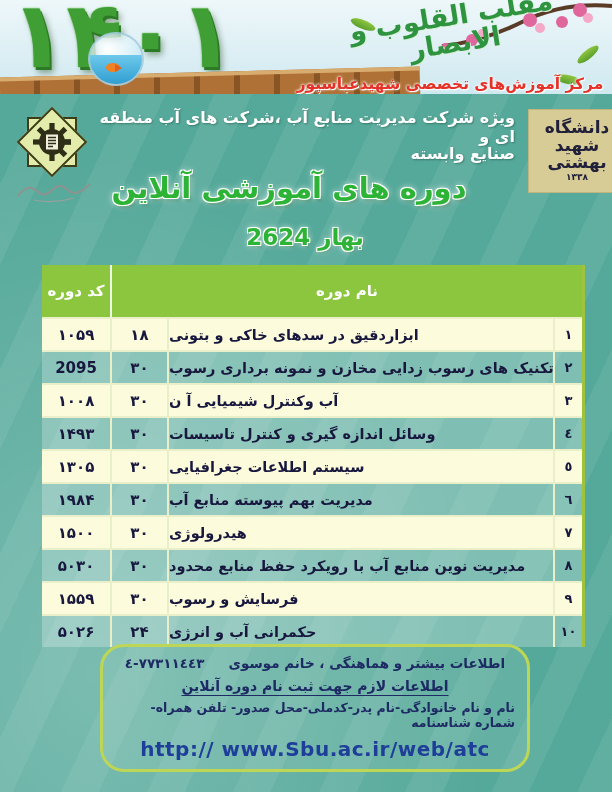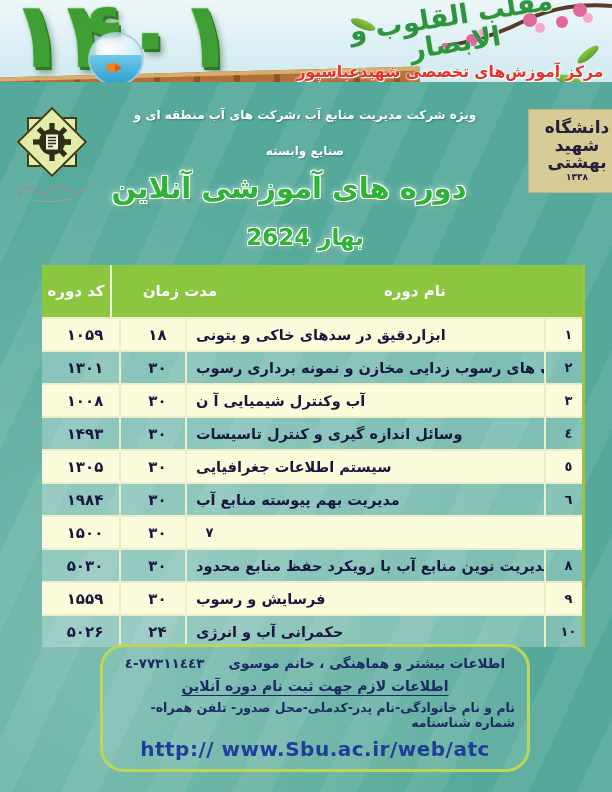--- a/index.html
+++ b/index.html
@@ -3,21 +3,21 @@
 <meta charset="utf-8">
 <style>
   html,body{margin:0;padding:0;background:#777;}
   *{box-sizing:border-box;font-family:"DejaVu Sans",sans-serif;}
   .page{position:relative;width:612px;height:792px;margin:0 auto;overflow:hidden;
     background:
       repeating-linear-gradient(115deg, rgba(255,255,255,0.07) 0 34px, rgba(255,255,255,0) 34px 78px),
       radial-gradient(ellipse at 15% 85%, rgba(255,255,255,0.22), rgba(255,255,255,0) 55%),
       var(--teal,#55a99a);}
   
-  .banner{position:absolute;left:0;top:0;width:612px;height:82px;overflow:hidden;
+  .banner{position:absolute;left:0;top:0;width:612px;height:94px;overflow:hidden;
     background:linear-gradient(#eef7fa,#cfe9f0);}
   .topiary{position:absolute;left:10px;top:-18px;font-size:92px;font-weight:800;
     color:#3f9f35;letter-spacing:6px;
     text-shadow:2px 3px 0 #2d7a26, 4px 6px 6px rgba(30,70,20,.45), 0 0 2px #57b542;}
   .deck{position:absolute;left:0;top:72px;width:420px;height:30px;transform:rotate(-1.5deg);
     background:repeating-linear-gradient(90deg,#b07136 0 34px,#8a5524 34px 40px);
     border-top:3px solid #d3a express;border-top:3px solid #d3a express;}
   .deck::before{content:"";position:absolute;left:0;top:0;width:100%;height:4px;background:#d8ab6e;}
   .fishbowl{position:absolute;left:88px;top:32px;width:56px;height:54px;border-radius:50%;
     background:radial-gradient(circle at 35% 30%, rgba(255,255,255,.95), rgba(210,240,250,.55) 55%, rgba(150,210,235,.6));
@@ -43,40 +43,40 @@
   .emblem .sq.r45{transform:rotate(45deg);}
   .emblem svg{position:absolute;left:14px;top:14px;}
   .signature{position:absolute;left:14px;top:180px;}
   
   .uni-logo{position:absolute;left:528px;top:109px;width:98px;height:84px;background:var(--tan,#d7cb96);
     border:1px solid #c2b47d;display:flex;flex-direction:column;align-items:center;justify-content:center;
     color:#20203a;font-weight:800;line-height:1.02;text-align:center;}
   .uni-logo .ln{font-size:17px;}
   .uni-logo .yr{font-size:9px;letter-spacing:3px;margin-top:2px;}
   
-  .intro1,.intro2{position:absolute;left:95px;width:420px;text-align:center;color:#fff;
-    font-weight:800;font-size:12px;direction:rtl;text-shadow:1px 1px 2px rgba(0,40,30,.35);}
+  .intro1,.intro2{position:absolute;left:95px;width:420px;text-align:right;color:#fff;
+    font-weight:800;font-size:16px;direction:rtl;text-shadow:1px 1px 2px rgba(0,40,30,.35);}
   .intro1{top:108px;} .intro2{top:144px;}
   .main-title{position:absolute;left:54px;width:470px;top:171px;text-align:center;direction:rtl;
     font-size:29px;font-weight:800;color:var(--green,#2db336);
     text-shadow:-1px -1px 0 #fff,1px -1px 0 #fff,-1px 1px 0 #fff,1px 1px 0 #fff,0 0 7px #fff,2px 3px 3px rgba(0,70,0,.35);}
   .season{position:absolute;left:70px;width:470px;top:224px;text-align:center;direction:rtl;
     font-size:23px;font-weight:800;color:var(--green,#2db336);
     text-shadow:-1px -1px 0 #fff,1px -1px 0 #fff,-1px 1px 0 #fff,1px 1px 0 #fff,0 0 6px #fff,2px 2px 3px rgba(0,70,0,.35);}
   
   .ctable{position:absolute;left:42px;top:265px;width:543px;border-right:3px solid #9fc43c;}
   .thead{display:flex;height:52px;background:var(--lime,#8cc63e);color:#fff;font-weight:800;font-size:15px;}
   .thead>div{display:flex;align-items:center;justify-content:center;}
   .th-code{width:70px;border-right:2px solid rgba(255,255,255,.85);}
   .th-dur{width:136px;}
   .th-name{flex:1;}
   .row{display:flex;height:33px;border-top:2px solid #e9efc8;color:#18183f;font-weight:800;}
   .row.odd{background:#fcfcdc;}
   .row.even{background:rgba(255,255,255,0.25);}
-  .row>div{display:flex;align-items:center;justify-content:center;margin-left:9px;}
+  .row>div{display:flex;align-items:center;justify-content:center;}
   .c-code{width:70px;font-size:15px;border-right:2px solid #e9efc8;}
   .c-dur{width:57px;font-size:15px;border-right:2px solid #e9efc8;}
   .c-name{flex:1;font-size:14.5px;justify-content:flex-end !important;padding-right:4px;direction:rtl;
     white-space:nowrap;overflow:hidden;border-right:2px solid #e9efc8;}
   .c-num{width:27px;font-size:13px;}
   
   .footer-box{position:absolute;left:100px;top:644px;width:430px;height:128px;
     border:3px solid var(--limeborder,#bed656);border-radius:24px;
     background:rgba(240,250,240,0.10);
     display:flex;flex-direction:column;justify-content:space-evenly;align-items:center;
@@ -153,33 +153,32 @@
   </div>
 
   <div class="intro1">ویژه شرکت مدیریت منابع آب ،شرکت های آب منطقه ای و</div>
   <div class="intro2">صنایع وابسته</div>
   <div class="main-title">دوره های آموزشی آنلاین</div>
   <div class="season">بهار 2624</div>
 
   <div class="ctable">
     <div class="thead">
       <div class="th-code">کد دوره</div>
-      <div class="th-dur">مدت زمان</div>
       <div class="th-name">نام دوره</div>
     </div>
     <div>
     <div class="row odd">
       <div class="c-code">۱۰۵۹</div>
       <div class="c-dur">۱۸</div>
       <div class="c-name">ابزاردقیق در سدهای خاکی و بتونی</div>
       <div class="c-num">۱</div>
     </div>
 
     <div class="row even">
-      <div class="c-code">۱۳۰۱</div>
+      <div class="c-code">2095</div>
       <div class="c-dur">۳۰</div>
       <div class="c-name">آشنایی با تکنیک های رسوب زدایی مخازن و نمونه برداری رسوب</div>
       <div class="c-num">۲</div>
     </div>
 
     <div class="row odd">
       <div class="c-code">۱۰۰۸</div>
       <div class="c-dur">۳۰</div>
       <div class="c-name">آب وکنترل شیمیایی آ ن</div>
       <div class="c-num">۳</div>
@@ -202,20 +201,21 @@
     <div class="row even">
       <div class="c-code">۱۹۸۴</div>
       <div class="c-dur">۳۰</div>
       <div class="c-name">مدیریت بهم پیوسته منابع آب</div>
       <div class="c-num">٦</div>
     </div>
 
     <div class="row odd">
       <div class="c-code">۱۵۰۰</div>
       <div class="c-dur">۳۰</div>
+      <div class="c-name">هیدرولوژی</div>
       <div class="c-num">۷</div>
     </div>
 
     <div class="row even">
       <div class="c-code">۵۰۳۰</div>
       <div class="c-dur">۳۰</div>
       <div class="c-name">مدیریت نوین منابع آب با رویکرد حفظ منابع محدود</div>
       <div class="c-num">۸</div>
     </div>
 

